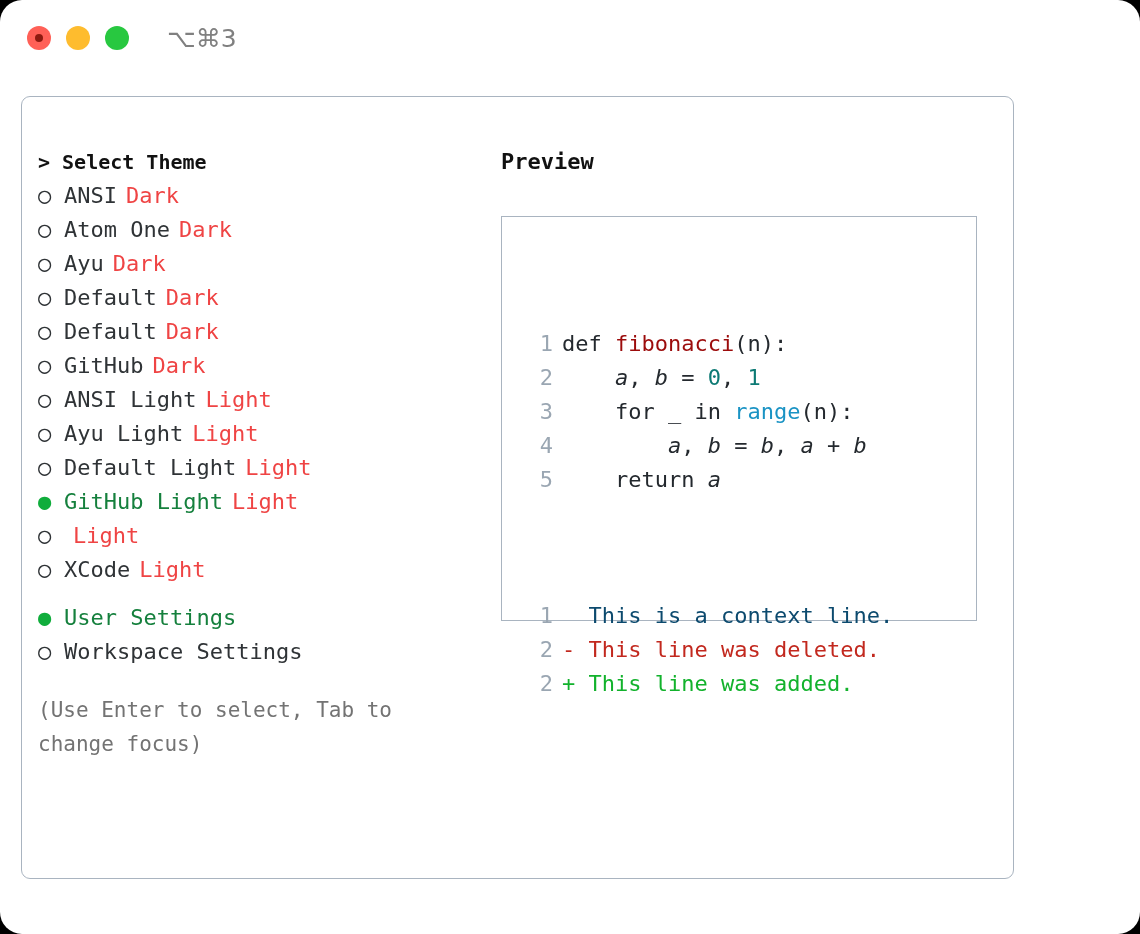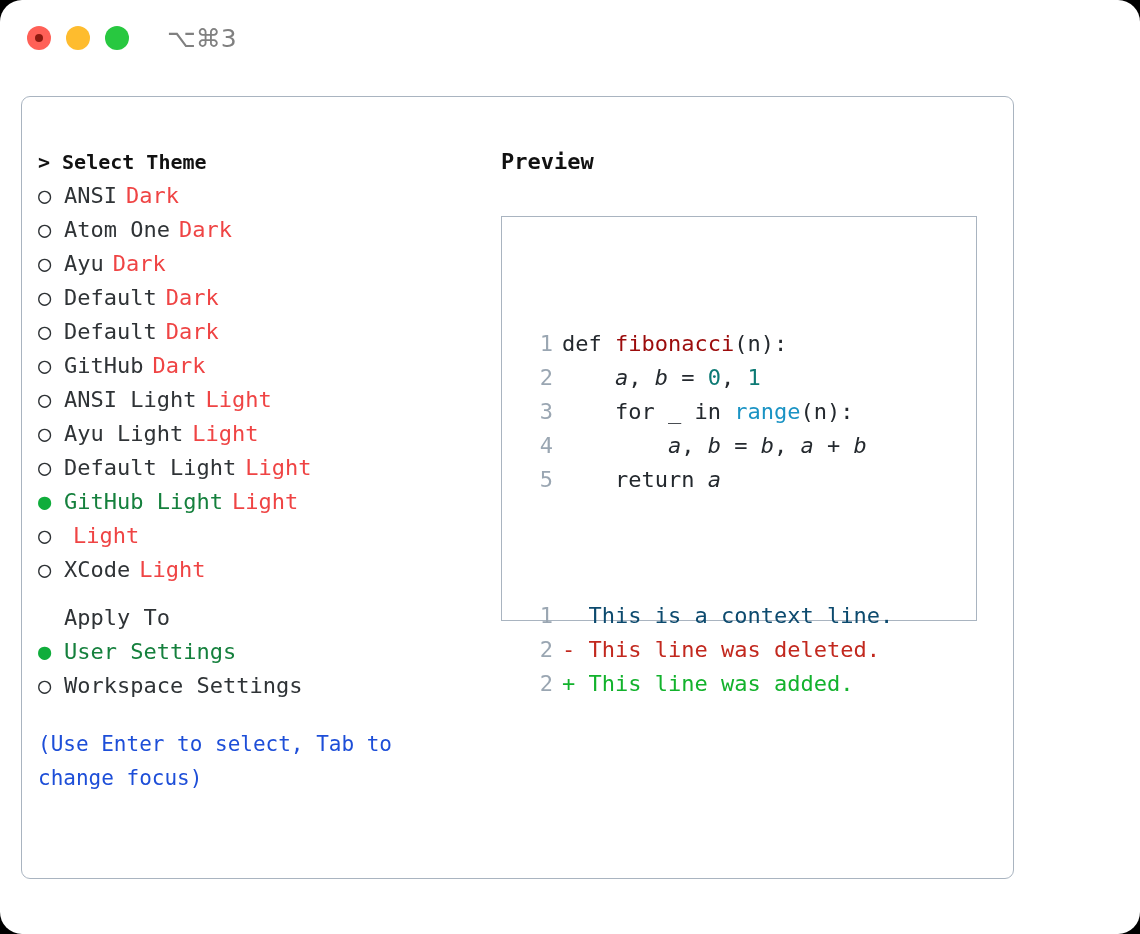--- a/index.html
+++ b/index.html
@@ -125,21 +125,21 @@
     color: #ef4444;
     padding-left: 9px;
   }
 
   .spacer-12 { height: 14px; }
   .spacer-20 { height: 24px; }
 
   .hint {
     font-size: 21px;
     line-height: 34px;
-    color: #1d4ed8;
+    color: #737373;
     width: 420px;
     white-space: pre-wrap;
   }
 
   
   .right-col {
     position: absolute;
     left: 479px;
     top: 48px;
     width: 490px;
@@ -218,24 +218,20 @@
           <div class="opt-row"><span class="marker">○</span><span class="opt-label">ANSI Light</span><span class="opt-tag">Light</span></div>
           <div class="opt-row"><span class="marker">○</span><span class="opt-label">Ayu Light</span><span class="opt-tag">Light</span></div>
           <div class="opt-row"><span class="marker">○</span><span class="opt-label">Default Light</span><span class="opt-tag">Light</span></div>
           <div class="opt-row selected"><span class="marker sel">●</span><span class="opt-label">GitHub Light</span><span class="opt-tag">Light</span></div>
           <div class="opt-row"><span class="marker">○</span><span class="opt-tag">Light</span></div>
           <div class="opt-row"><span class="marker">○</span><span class="opt-label">XCode</span><span class="opt-tag">Light</span></div>
         </div>
 
       <div class="spacer-12"></div>
 
-      <div class="opt-row">
-        <span class="marker"> </span>
-        <span class="opt-label">Apply To</span>
-      </div>
 
       <div id="apply-list">
           <div class="opt-row selected"><span class="marker sel">●</span><span class="opt-label">User Settings</span></div>
           <div class="opt-row"><span class="marker">○</span><span class="opt-label">Workspace Settings</span></div>
         </div>
 
       <div class="spacer-20"></div>
 
       <div class="hint">(Use Enter to select, Tab to change focus)</div>
     </div>

